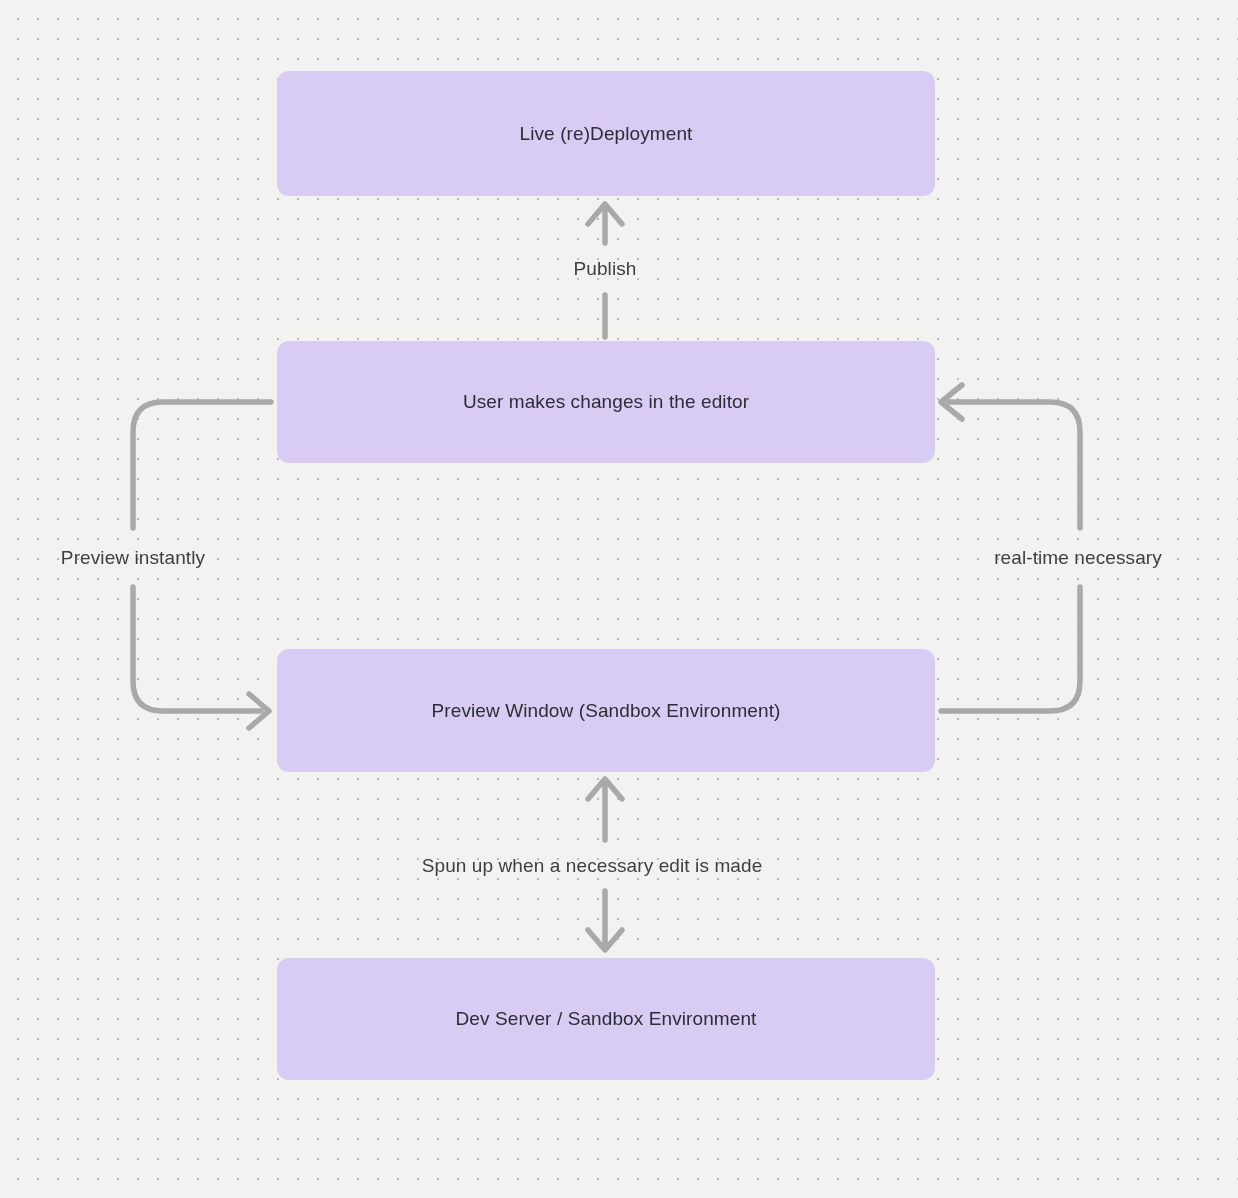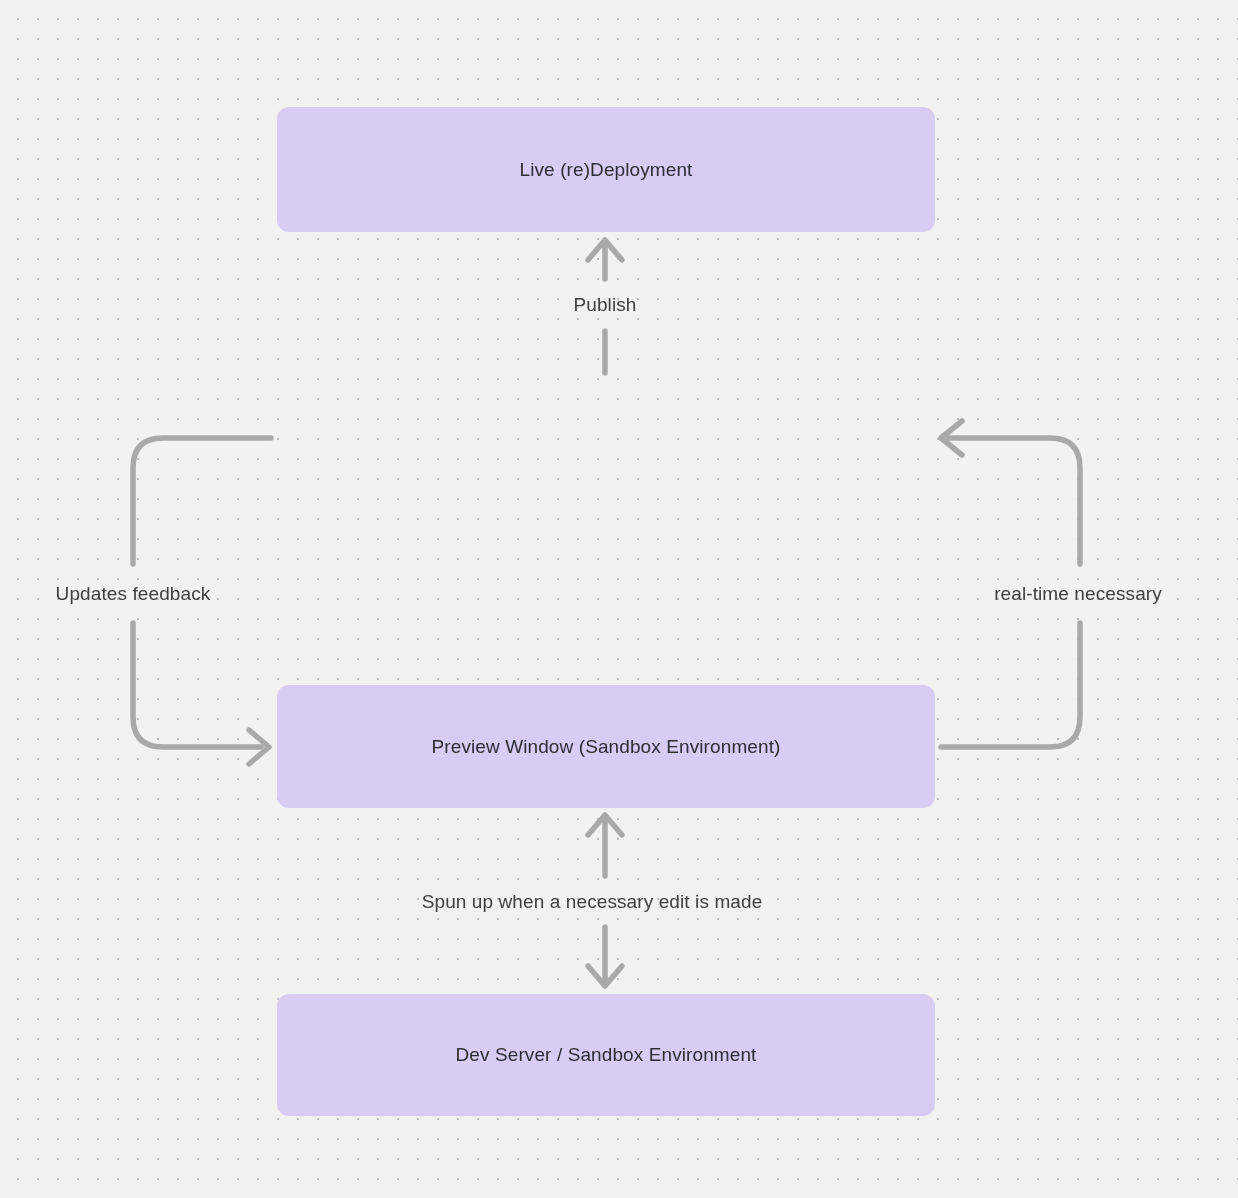--- a/index.html
+++ b/index.html
@@ -13,21 +13,20 @@
     overflow: hidden;
     font-family: "Liberation Sans", "DejaVu Sans", sans-serif;
     background-color: #f2f2f1;
     background-image: radial-gradient(circle, #bcbcbc 1.1px, rgba(0,0,0,0) 1.4px);
     background-size: 20px 20px;
     background-position: 8px 9px;
   }
   .canvas {
     position: absolute;
     inset: 0;
-    margin-top: 36px;
   }
   .node {
     position: absolute;
     left: 277px;
     width: 658px;
     background: #d8cbf4;
     border-radius: 12px;
     display: flex;
     align-items: center;
     justify-content: center;
@@ -95,30 +94,33 @@
       <path d="M 605 782 L 605 840"></path>
       <path d="M 605 891 L 605 948"></path>
       <path d="M 588 930 L 605 950 L 622 930"></path>
     </g>
   </svg>
 
   <div class="node node-live">
     <span>Live (re)Deployment</span>
   </div>
 
+  <div class="node node-user">
+    <span>User makes changes in the editor</span>
+  </div>
 
   <div class="node node-dev">
     <span>Dev Server / Sandbox Environment</span>
   </div>
 
   <div class="node node-preview">
     <span>Preview Window (Sandbox Environment)</span>
   </div>
 
   <div class="edge-label label-publish">Publish</div>
 
-  <div class="edge-label label-updates">Updates feedback</div>
+  <div class="edge-label label-updates">Preview instantly</div>
 
   <div class="edge-label label-feedback">real-time necessary</div>
 
   <div class="edge-label label-spun">Spun up when a necessary edit is made</div>
 
 </div>
 
 </body></html>

